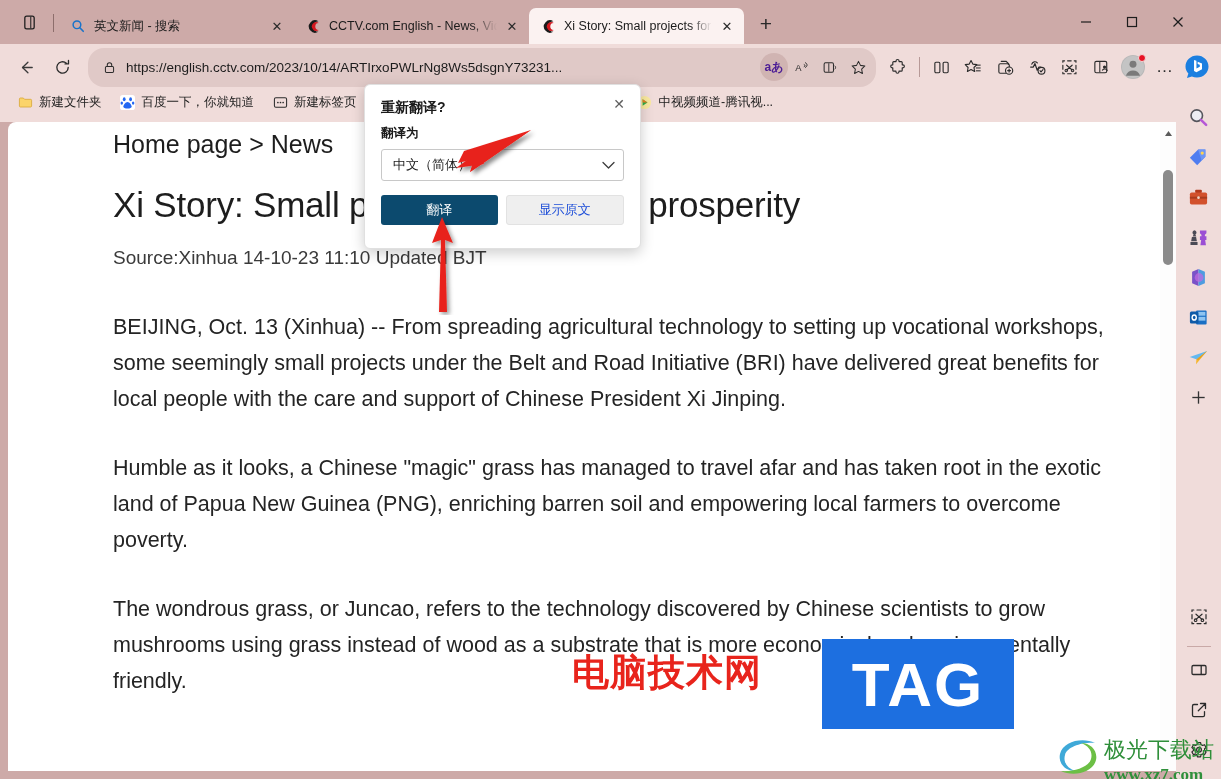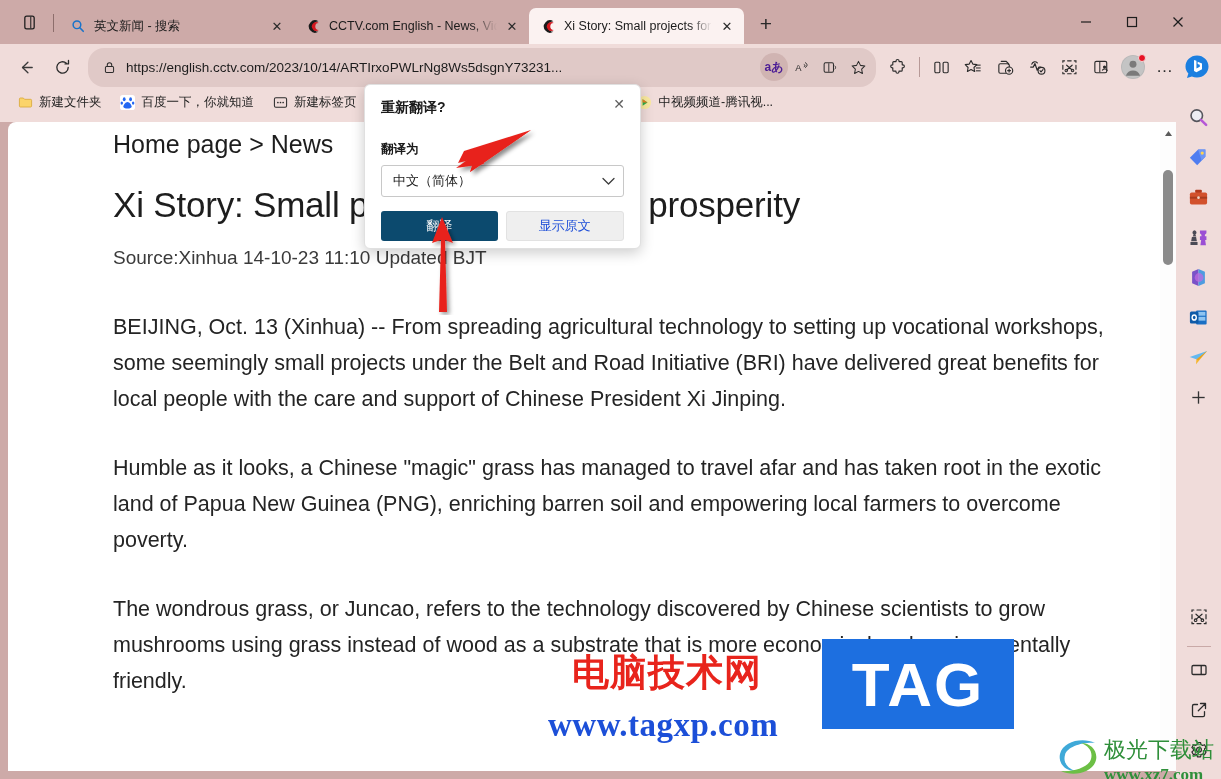--- a/index.html
+++ b/index.html
@@ -279,21 +279,21 @@
     padding: 14px 16px 0 16px;
   }
   .tdialog .td-close {
     position: absolute; top: 8px; right: 10px;
     width: 22px; height: 22px;
     display: flex; align-items: center; justify-content: center;
     color: #5e5e5e; font-size: 14px;
   }
   .td-title {
     font-size: 14px; font-weight: 700; color: #1b1b1b;
-    margin-bottom: 24px;
+    margin-bottom: 8px;
   }
   .td-label {
     font-size: 12.5px; font-weight: 700; color: #1b1b1b;
     margin-bottom: 7px;
   }
   .td-select {
     height: 32px;
     border: 1px solid #c8c8c8;
     border-radius: 3px;
     display: flex; align-items: center;
@@ -736,21 +736,20 @@
 
     <div class="eb-icon" style="margin-bottom:14px;">
       <svg width="20" height="20" viewBox="0 0 20 20">
         <path d="M8.4 2.6h3.2l.4 2 1.6.9 1.9-.8 1.6 2.8-1.5 1.3v1.8l1.5 1.3-1.6 2.8-1.9-.8-1.6.9-.4 2H8.4l-.4-2-1.6-.9-1.9.8-1.6-2.8L4.4 10.6V8.8L2.9 7.5l1.6-2.8 1.9.8 1.6-.9z" stroke="#2b2b2b" stroke-width="1.2" fill="none" stroke-linejoin="round"></path>
         <circle cx="10" cy="9.7" r="2.4" stroke="#2b2b2b" stroke-width="1.2" fill="none"></circle>
       </svg>
     </div>
   </div>
 
   <div class="wm wm-red">电脑技术网</div>
-  <div class="wm wm-blue">www.tagxp.com</div>
   <div class="wm wm-tag">TAG</div>
   <div class="wm wm-xz">
     <svg width="46" height="40" viewBox="0 0 46 40" style="margin-right:3px;margin-top:2px;">
       <path d="M40 6C28 0 8 4 5 17c-2 9 5 17 15 17-8-3-12-9-10-16C12 10 27 5 40 6z" fill="#3fa9d8"></path>
       <path d="M6 34c12 6 32 2 35-11 2-9-5-17-15-17 8 3 12 9 10 16-2 8-17 13-30 12z" fill="#6cbf45"></path>
     </svg>
     <div style="display:flex;flex-direction:column;">
       <span class="xz-text-top">极光下载站</span>
       <span class="xz-text-bot">www.xz7.com</span>
     </div>

